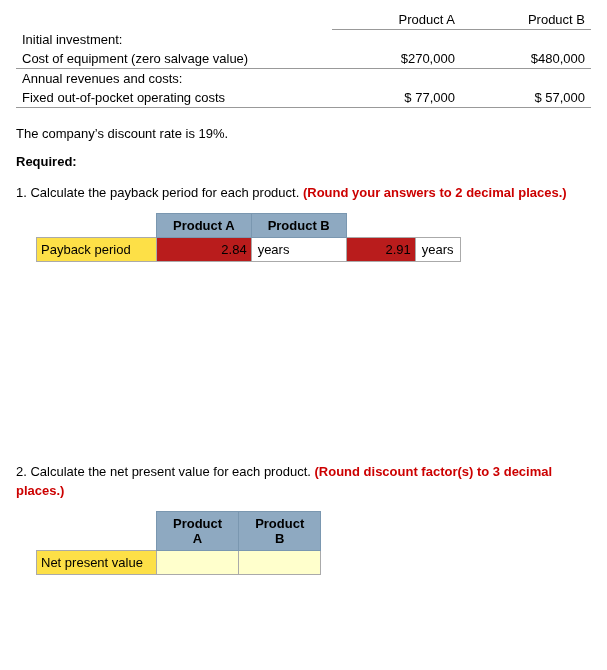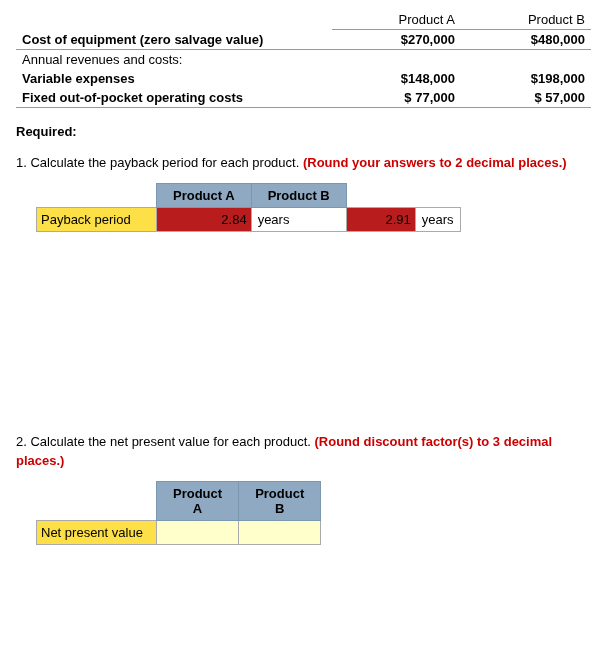--- a/index.html
+++ b/index.html
@@ -14,21 +14,20 @@
 
     
     .top-table {
       width: 100%;
       border-collapse: collapse;
       margin-bottom: 16px;
     }
     .top-table td {
       padding: 2px 6px;
       vertical-align: top;
-      font-weight: bold;
     }
     .top-table .col-header {
       text-align: center;
       font-weight: normal;
       border-bottom: 1px solid #999;
       padding-bottom: 2px;
     }
     .top-table .value-col {
       text-align: right;
     }
@@ -117,44 +116,45 @@
 
 <table class="top-table">
   <thead>
     <tr>
       <td style="width:55%;"></td>
       <td class="col-header value-col">Product A</td>
       <td class="col-header value-col">Product B</td>
     </tr>
   </thead>
   <tbody id="top-table-body">
+  <tr>
+        <td style="font-weight: normal;">Initial investment:</td>
+        <td class="value-col"></td>
+        <td class="value-col"></td>
+      </tr>
       <tr style="border-bottom: 1px solid rgb(153, 153, 153);">
         <td>Cost of equipment (zero salvage value)</td>
         <td class="value-col">$270,000</td>
         <td class="value-col">$480,000</td>
       </tr>
       <tr>
         <td style="font-weight: normal;">Annual revenues and costs:</td>
         <td class="value-col"></td>
         <td class="value-col"></td>
       </tr>
       <tr>
-        <td>Variable expenses</td>
-        <td class="value-col">$148,000</td>
-        <td class="value-col">$198,000</td>
-      </tr>
-      <tr>
         <td style="border-bottom: 1px solid rgb(153, 153, 153);">Fixed out-of-pocket operating costs</td>
         <td class="value-col" style="border-bottom: 1px solid rgb(153, 153, 153);">$ 77,000</td>
         <td class="value-col" style="border-bottom: 1px solid rgb(153, 153, 153);">$ 57,000</td>
       </tr>
     </tbody>
 </table>
 
 <div class="info-section">
+  <p>The company’s discount rate is 19%.</p>
 </div>
 
 <div class="required-label">Required:</div>
 
 <div class="question">
   <span>1.</span>
   <span>Calculate the payback period for each product. </span><span class="highlight">(Round your answers to 2 decimal places.)</span>
 </div>
 
 <table class="answer-table">

